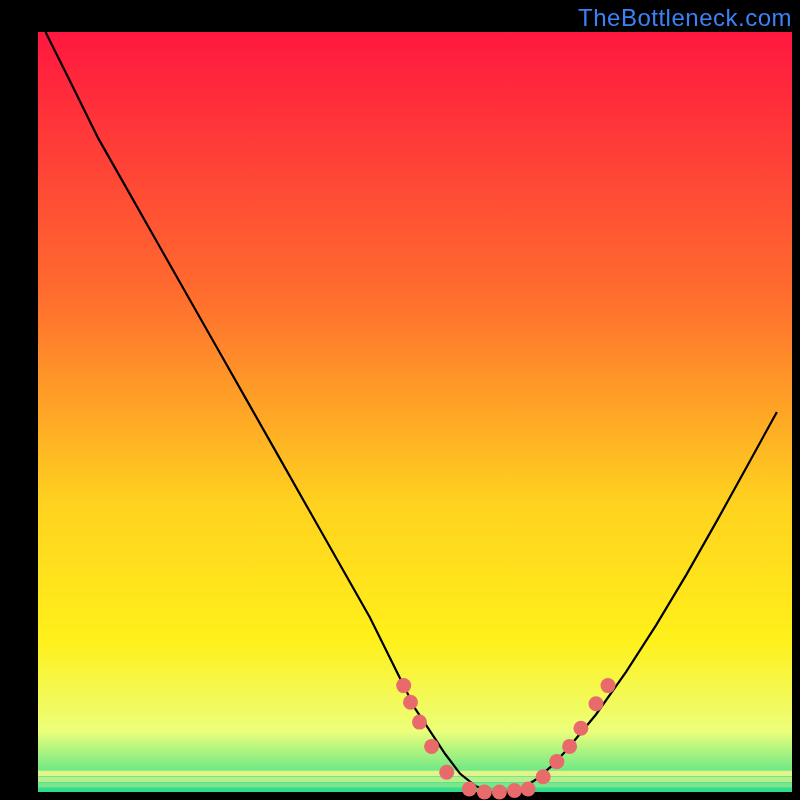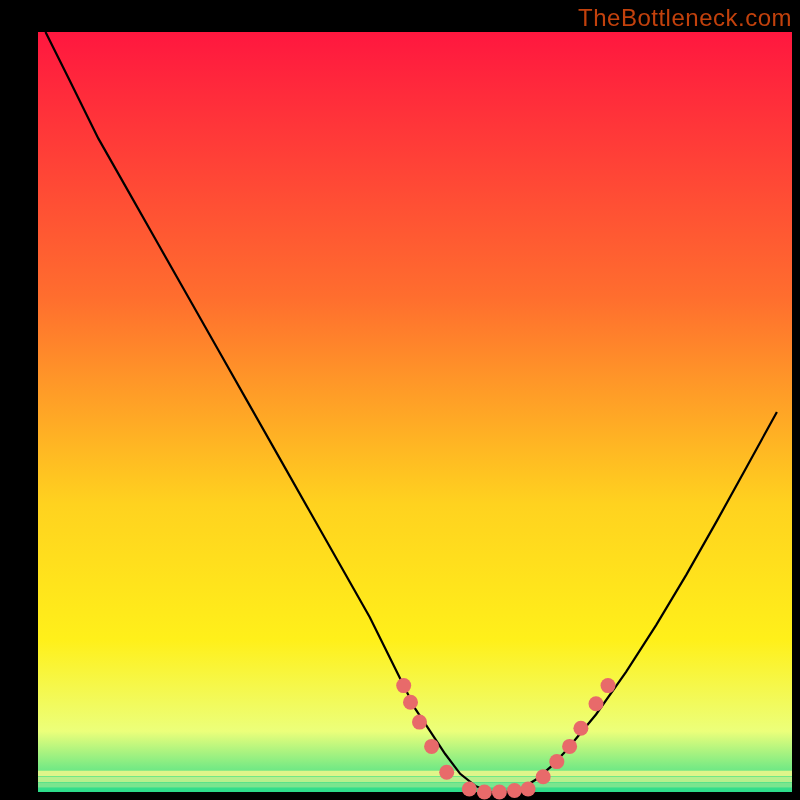--- a/index.html
+++ b/index.html
@@ -13,21 +13,21 @@
   }
   .wrap {
     position: relative;
     width: 800px;
     height: 800px;
   }
   .watermark {
     position: absolute;
     top: 4px;
     right: 8px;
-    color: #c2410c;
+    color: #3b82f6;
     font-size: 24px;
     font-weight: 500;
     letter-spacing: 0.5px;
     z-index: 4;
   }
   svg.plot {
     position: absolute;
     top: 0;
     left: 0;
     width: 800px;

